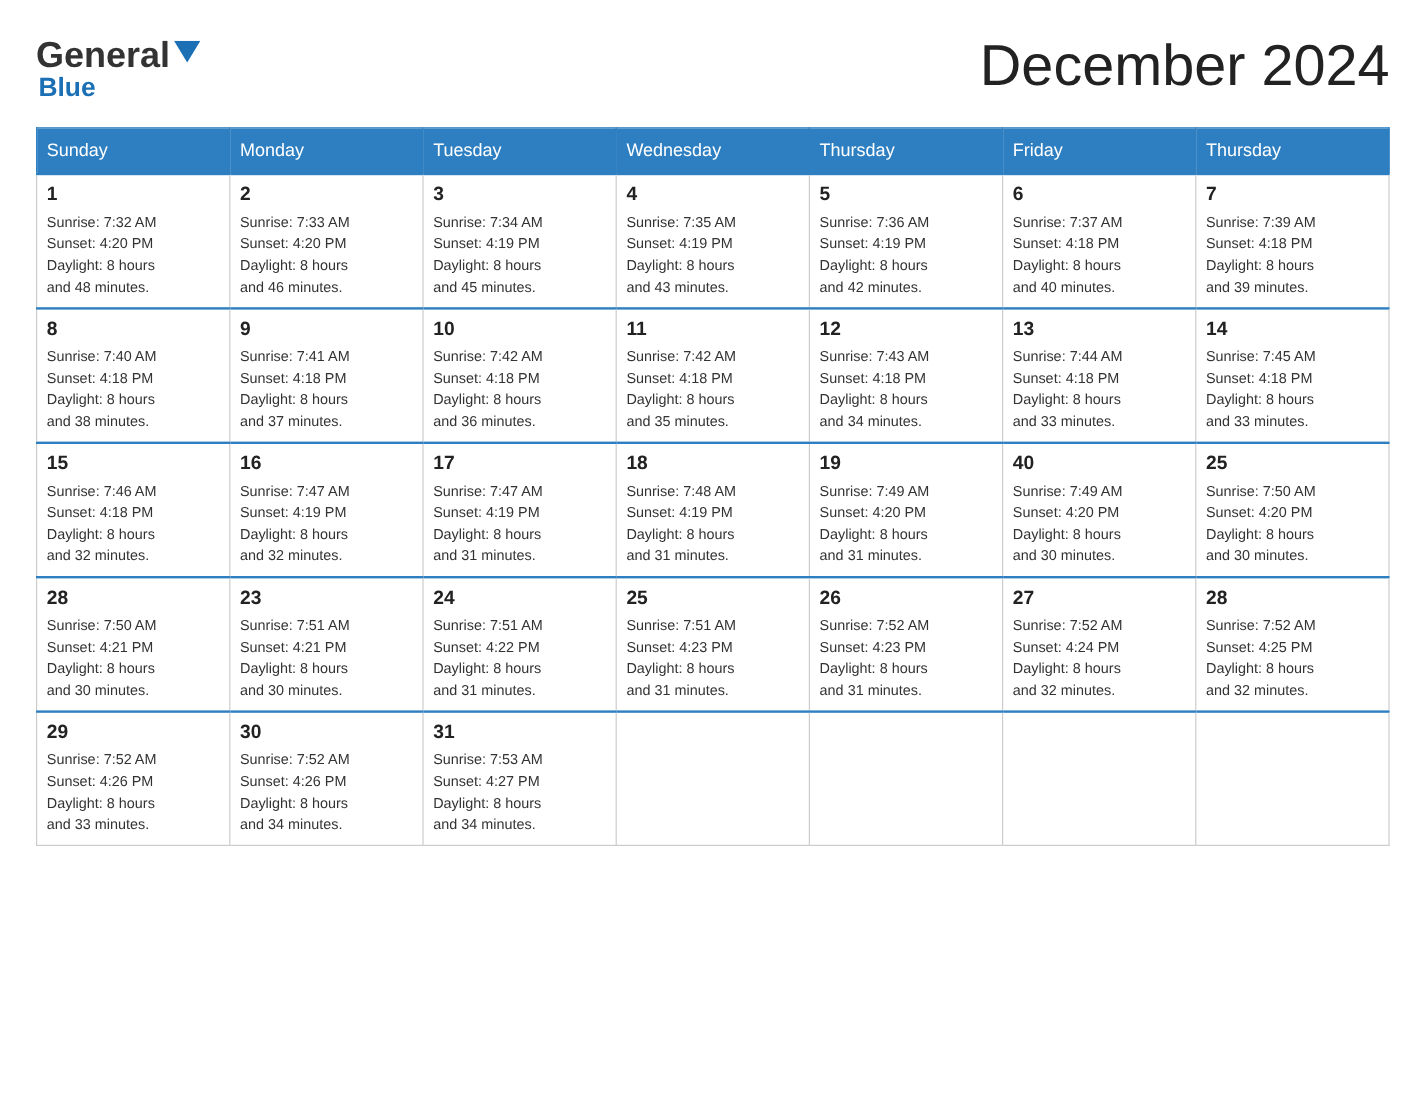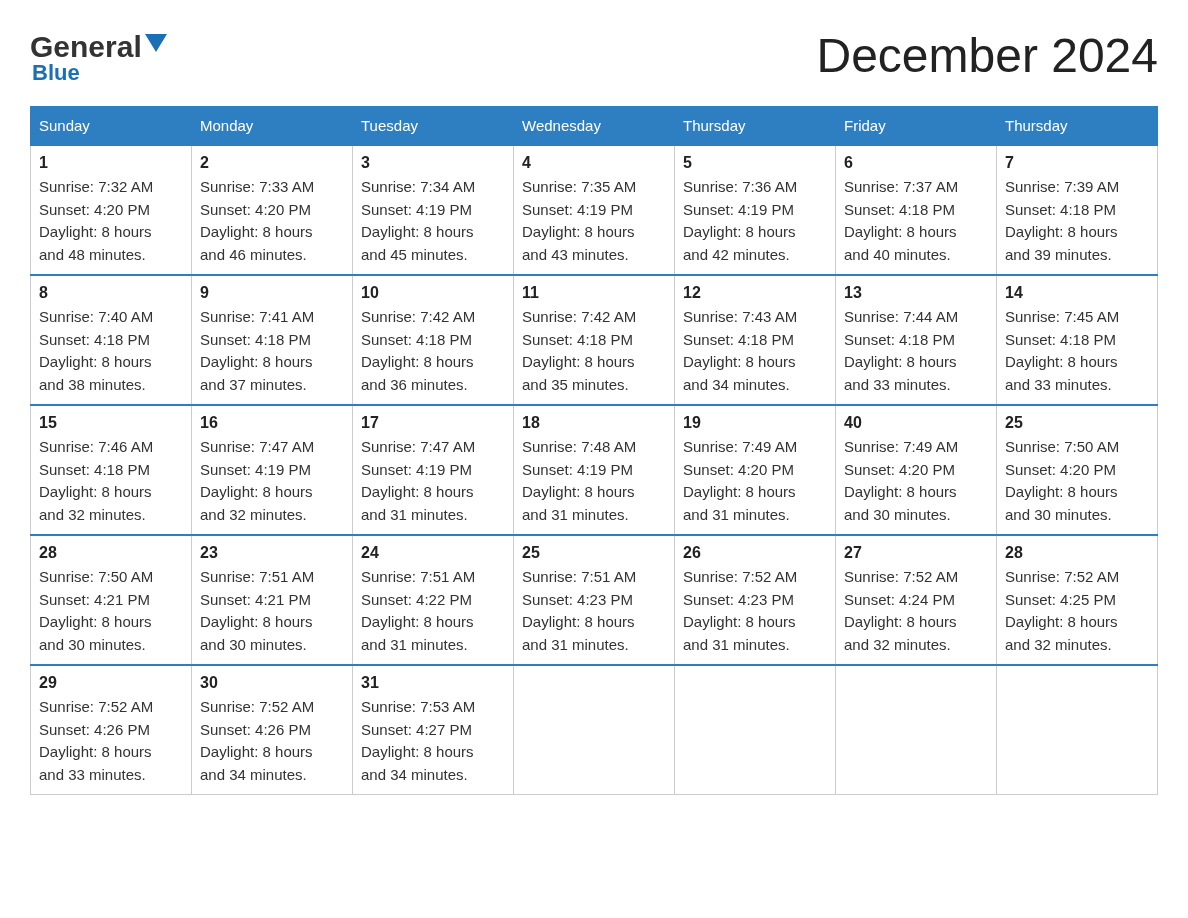--- a/index.html
+++ b/index.html
@@ -61,21 +61,21 @@
       width: 14.28%;
       min-height: 110px;
     }
     .day-number {
       font-size: 16px;
       font-weight: bold;
       color: #222;
       margin-bottom: 4px;
     }
     .day-info {
-      font-size: 15px;
+      font-size: 12px;
       line-height: 1.5;
       color: #333;
     }
     .empty-cell {
       background: #fff;
       border-top: 2px solid #2e7fc1;
     }
   </style>
 </head>
 <body>

